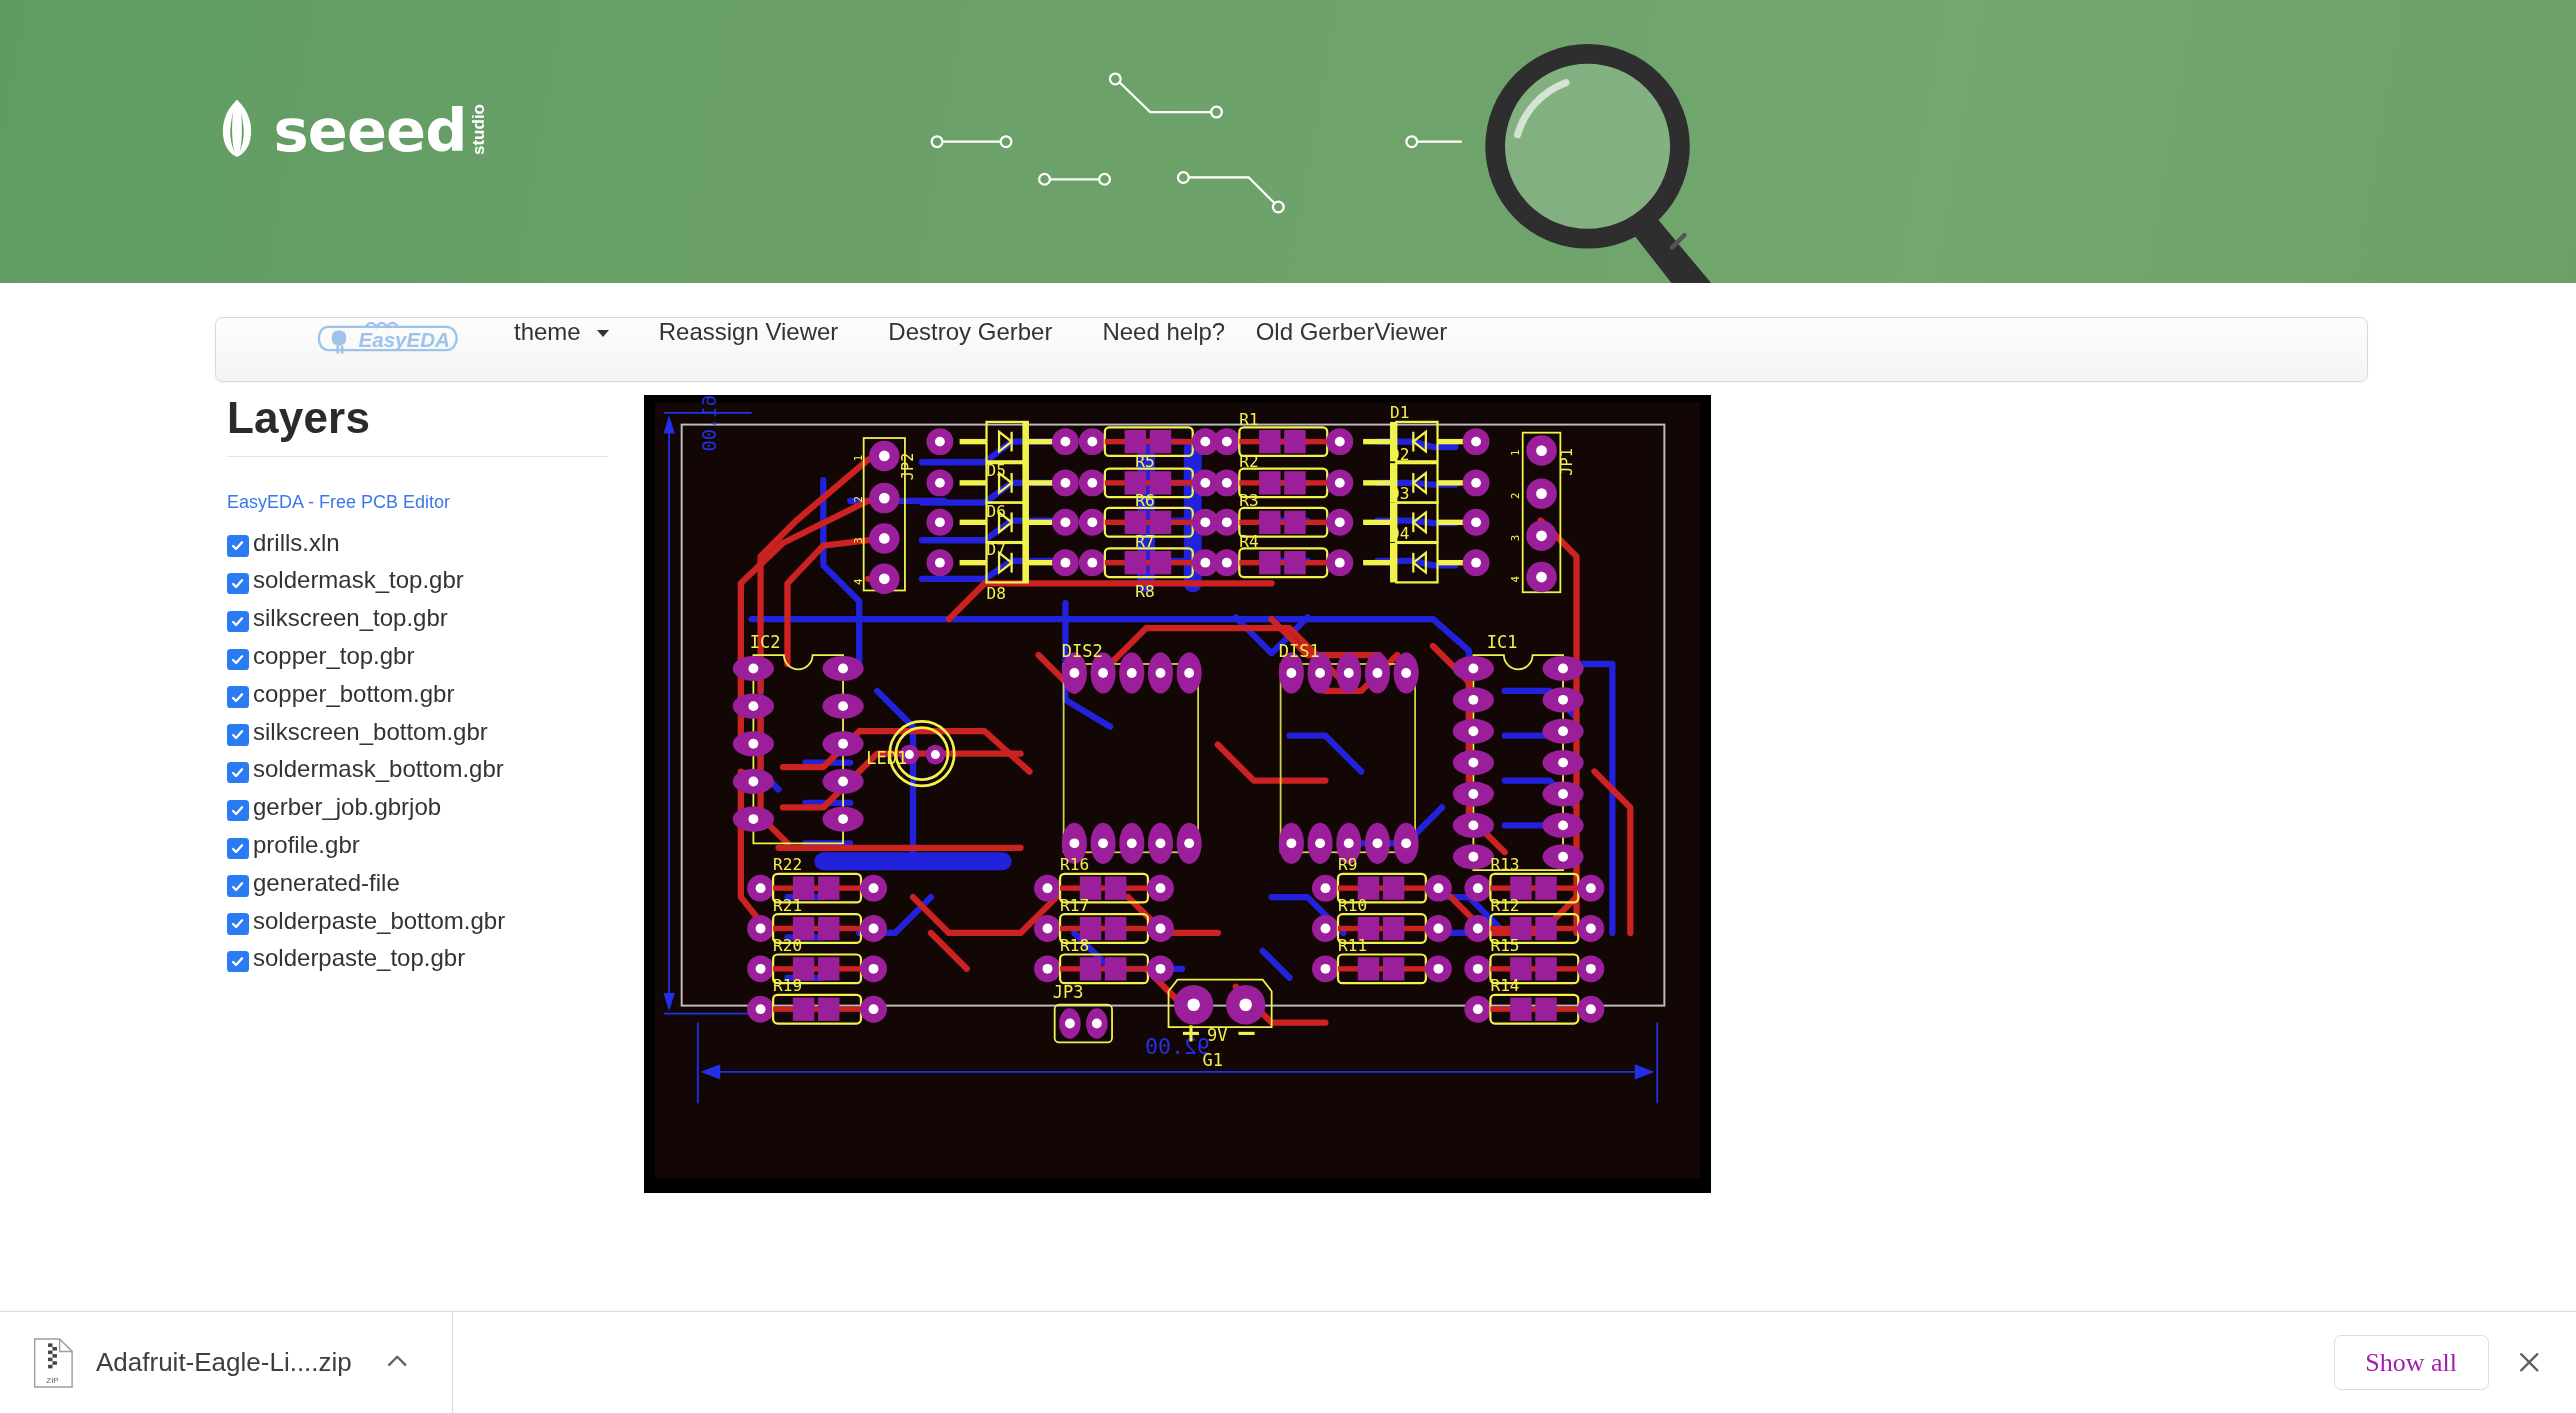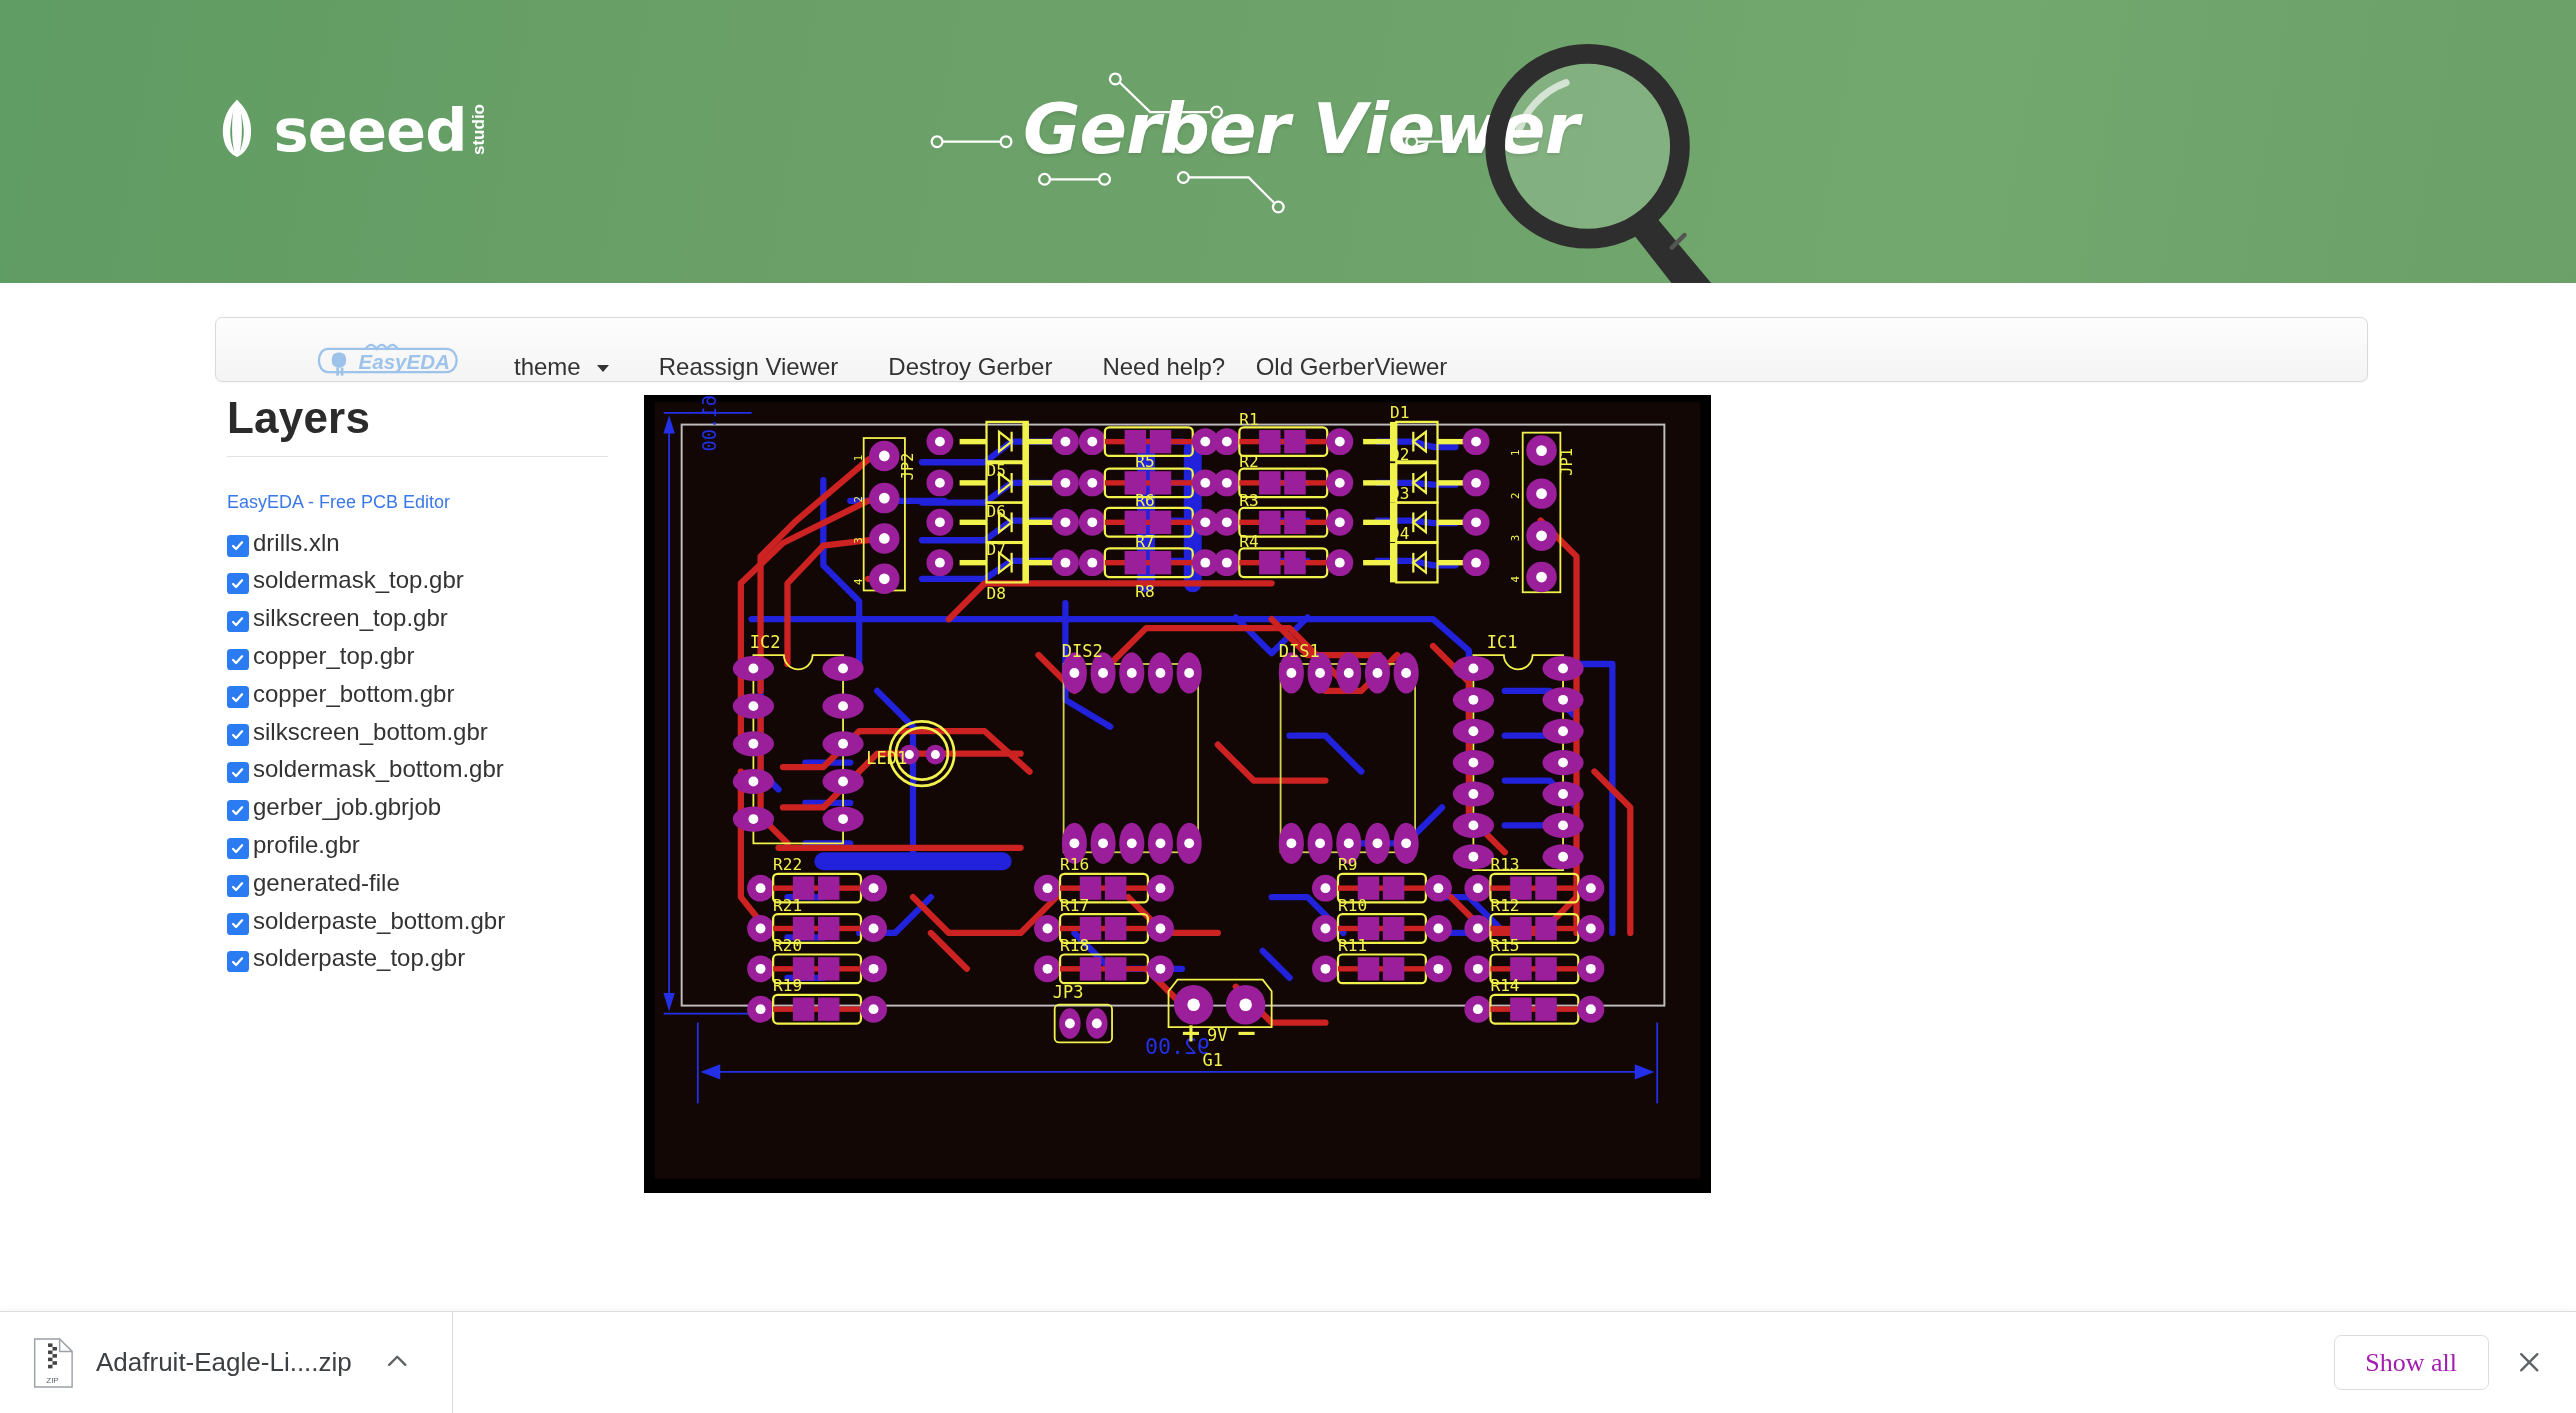--- a/index.html
+++ b/index.html
@@ -46,21 +46,21 @@
     text-shadow: 0 1.8px 3.6px rgba(0,0,0,0.12);
   }
   #magnifier { position: absolute; left: 538px; top: 9px; }
 
   
   #toolbar {
     position: absolute; left: 215px; top: 317px;
     width: 2153px; height: 65px;
     background: linear-gradient(to bottom, #fdfdfd 0%, #f4f4f4 100%);
     border: 0.9px solid #d9d9d9; border-radius: 7.2px;
-    display: flex; align-items: flex-end;
+    display: flex; align-items: flex-start;
     box-shadow: 0 0.9px 1.8px rgba(0,0,0,0.04);
   }
   #easyeda-logo {
     margin-left: 96px; width: 152px; height: 41px;
     display: flex; align-items: center; justify-content: center;
   }
   .btn-group {
     display: flex; margin-left: 47px;
     border-radius: 5.4px; overflow: hidden;
     border: 0.9px solid #c8c8c8;
@@ -191,21 +191,20 @@
         <line x1="150" y1="170" x2="205" y2="170"></line>
         <circle cx="144" cy="170" r="6"></circle>
         <circle cx="211" cy="170" r="6"></circle>
         <polyline points="305,168 372,168 400,196"></polyline>
         <circle cx="299" cy="168" r="6"></circle>
         <circle cx="405" cy="201" r="6"></circle>
         <line x1="560" y1="128" x2="610" y2="128"></line>
         <circle cx="554" cy="128" r="6"></circle>
       </g>
     </svg>
-    <div id="gerber-title">Gerber Viewer</div>
     <svg id="magnifier" width="305" height="296" viewBox="0 0 340 330">
       <circle cx="150" cy="123" r="103" fill="rgba(255,255,255,0.14)"></circle>
       <circle cx="150" cy="123" r="103" fill="none" stroke="#2e2e2e" stroke-width="22"></circle>
       <path d="M126 52 A88 88 0 0 0 72 110" fill="none" stroke="#ffffff" stroke-width="8" opacity="0.65" stroke-linecap="round"></path>
       <path d="M223 198 L300 290 L272 312 L202 222 Z" fill="#2e2e2e"></path>
       <path d="M244 236 L258 222" stroke="#555" stroke-width="5" stroke-linecap="round"></path>
     </svg>
   </div>
 </div>
 

